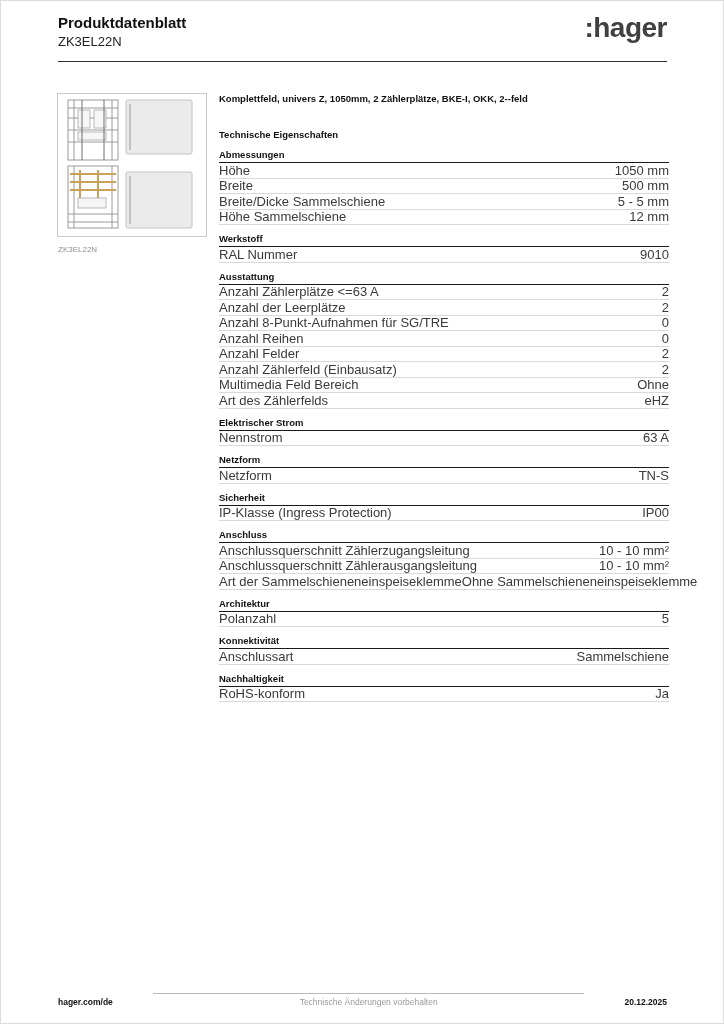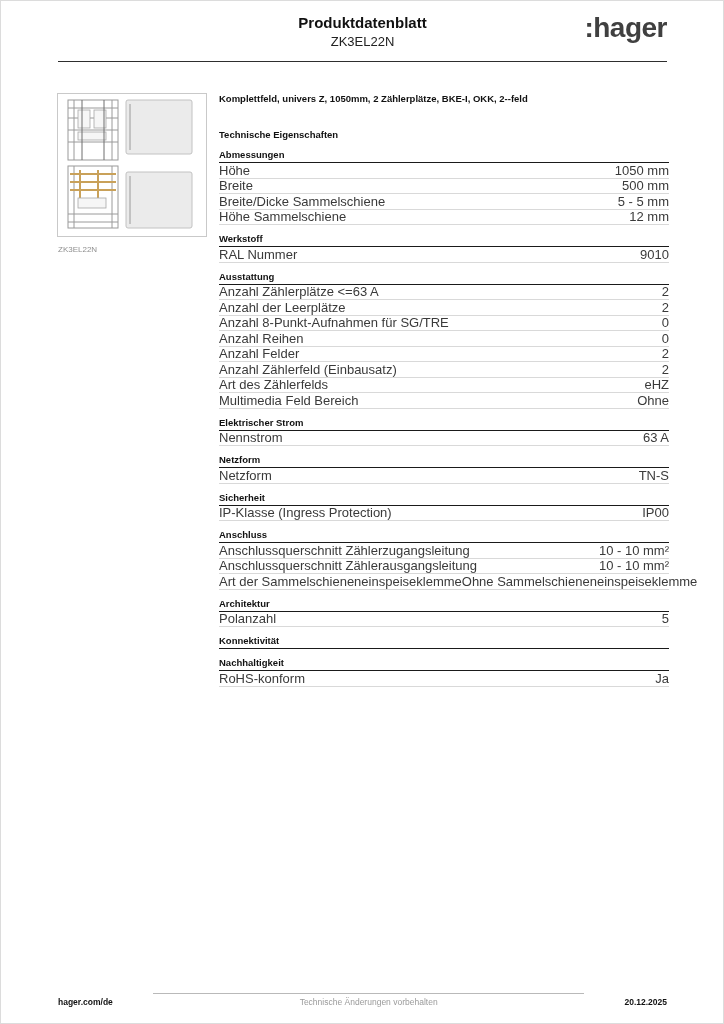--- a/index.html
+++ b/index.html
@@ -7,21 +7,21 @@
     position:relative;
     width:724px;height:1024px;
     background:#ffffff;
     border:1px solid #dcdcdc;
     box-sizing:border-box;
     font-family:"Liberation Sans","DejaVu Sans",sans-serif;
     color:#1a1a1a;
     overflow:hidden;
   }
   
-  .header{position:absolute;left:57px;right:56px;top:13px;height:46px;text-align:center;}
+  .header{position:absolute;left:57px;right:56px;top:13px;height:46px;}
   .page-title{font-size:15px;font-weight:bold;color:#111;}
   .product-code{font-size:13px;color:#222;margin-top:3px;}
   .logo{
     position:absolute;right:0;top:-2px;
     font-size:28px;font-weight:bold;letter-spacing:-0.5px;
     color:#404040;
   }
   .header-rule{position:absolute;left:57px;right:56px;top:60px;border-top:1px solid #2e2e2e;}
 
   
@@ -167,27 +167,27 @@
           </div>
           <div class="spec-row">
             <span class="row-label">Anzahl Felder</span>
             <span class="row-value">2</span>
           </div>
           <div class="spec-row">
             <span class="row-label">Anzahl Zählerfeld (Einbausatz)</span>
             <span class="row-value">2</span>
           </div>
           <div class="spec-row">
+            <span class="row-label">Multimedia Feld Bereich</span>
+            <span class="row-value">Ohne</span>
+          </div>
+          <div class="spec-row">
             <span class="row-label">Art des Zählerfelds</span>
             <span class="row-value">eHZ</span>
           </div>
-          <div class="spec-row">
-            <span class="row-label">Multimedia Feld Bereich</span>
-            <span class="row-value">Ohne</span>
-          </div>
         </div>
         <div class="section">
           <div class="section-title">Elektrischer Strom</div>
           <div class="spec-row">
             <span class="row-label">Nennstrom</span>
             <span class="row-value">63 A</span>
           </div>
         </div>
         <div class="section">
           <div class="section-title">Netzform</div>
@@ -220,20 +220,24 @@
         </div>
         <div class="section">
           <div class="section-title">Architektur</div>
           <div class="spec-row">
             <span class="row-label">Polanzahl</span>
             <span class="row-value">5</span>
           </div>
         </div>
         <div class="section">
           <div class="section-title">Konnektivität</div>
+          <div class="spec-row">
+            <span class="row-label">Anschlussart</span>
+            <span class="row-value">Sammelschiene</span>
+          </div>
         </div>
         <div class="section">
           <div class="section-title">Nachhaltigkeit</div>
           <div class="spec-row">
             <span class="row-label">RoHS-konform</span>
             <span class="row-value">Ja</span>
           </div>
         </div>
       </div>
   </div>

